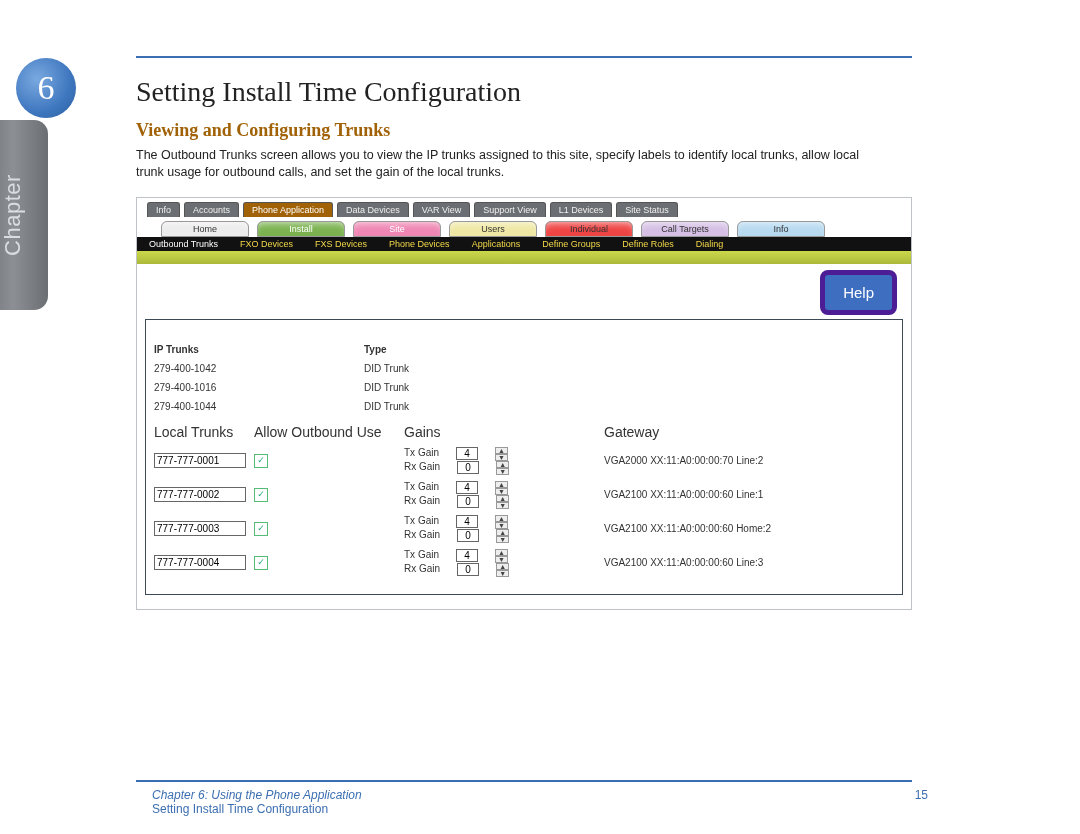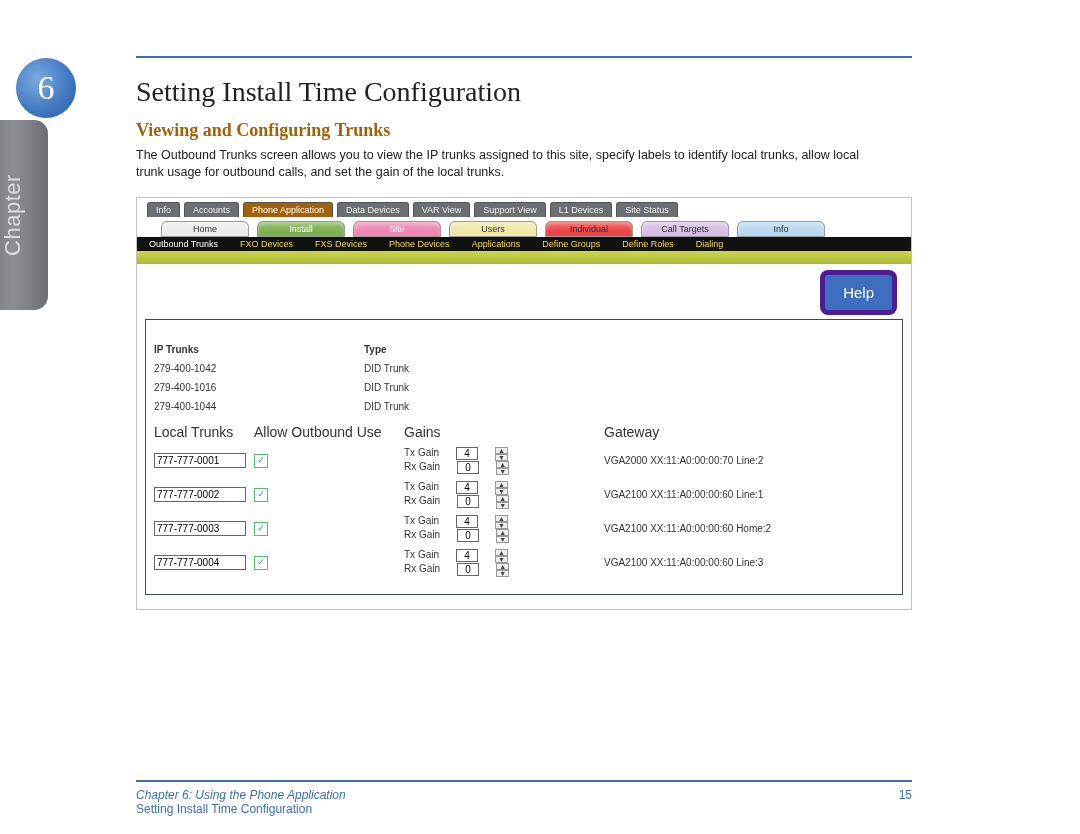--- a/index.html
+++ b/index.html
@@ -37,21 +37,21 @@
   .lc-a{width:100px}.lc-b{width:150px}.lc-c{width:200px}.lc-d{flex:1}
   .locrow{display:flex;align-items:center;font-size:10px;padding:3px 0}
   .locrow input[type=text]{width:86px;font-size:10px;padding:1px 2px;border:1px solid #666}
   .chk{width:12px;height:12px;border:1px solid #5b7;display:inline-flex;align-items:center;justify-content:center;color:#2a7;font-size:9px;line-height:1}
   .gain{display:inline-flex;align-items:flex-start;gap:17px;margin-right:10px}
   .gain input{width:20px;font-size:10px;text-align:center;border:1px solid #666;padding:0}
   .stepper{display:inline-flex;flex-direction:column;line-height:5px;font-size:7px;color:#444}
   .stepper span{border:1px solid #999;padding:0 2px;background:#eee}
   
   .foot-rule{position:absolute;left:136px;bottom:52px;width:776px;height:2px;background:#3c6fb1}
-  .foot{position:absolute;left:136px;bottom:18px;width:776px;display:flex;justify-content:space-between;align-items:flex-start;color:#3c6fb1;font-size:12px}
+  .foot{position:absolute;left:152px;bottom:18px;width:776px;display:flex;justify-content:space-between;align-items:flex-start;color:#3c6fb1;font-size:12px}
   .foot .ft-left div:first-child{font-style:italic}
 </style>
 </head>
 <body>
 <div class="page">
 
 <div class="chapter-badge">6</div>
 <div class="chapter-tab">
       <span>Chapter</span>
     </div>

